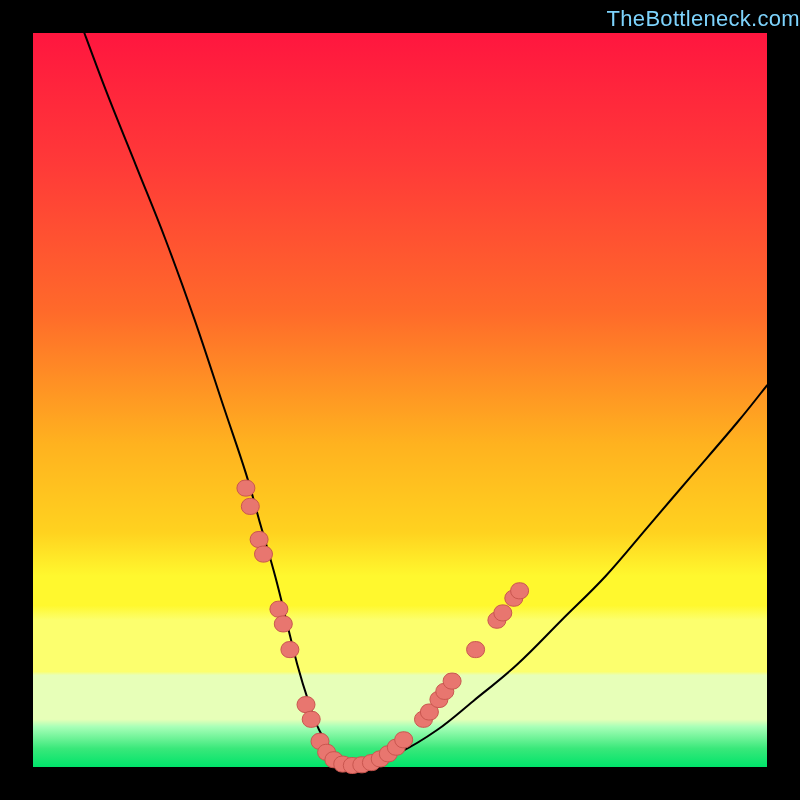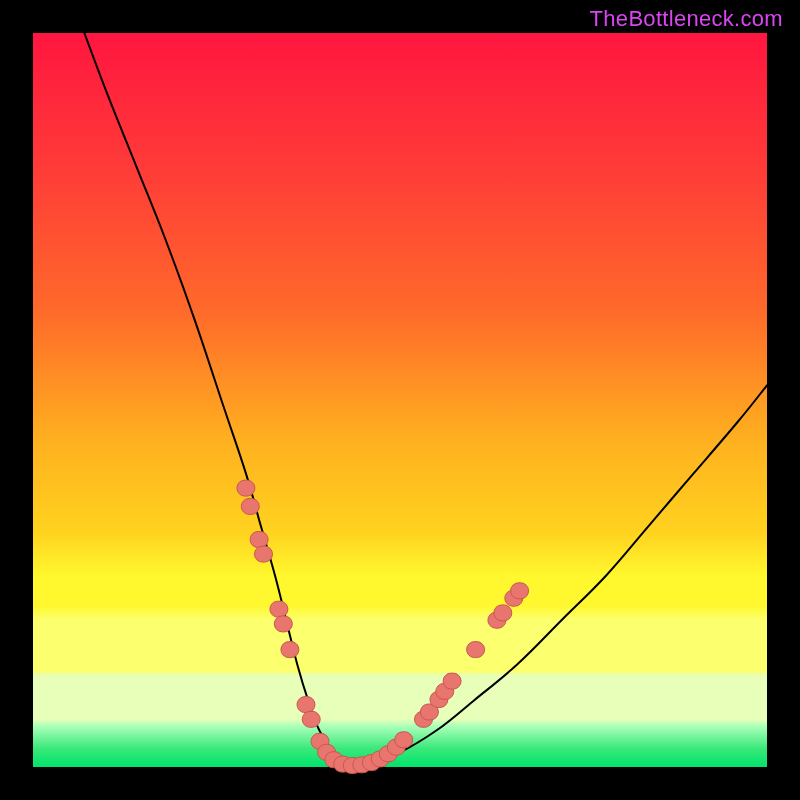--- a/index.html
+++ b/index.html
@@ -15,22 +15,22 @@
     position: absolute;
     top: 0;
     left: 0;
     width: 800px;
     height: 800px;
     background: #000;
   }
   .watermark {
     position: absolute;
     top: 6px;
-    right: 17px;
-    color: #d946ef;
+    right: 0;
+    color: #7dd3fc;
     font-size: 22px;
     font-weight: 500;
     letter-spacing: 0.3px;
     z-index: 10;
   }
   svg {
     position: absolute;
     top: 0;
     left: 0;
   }

